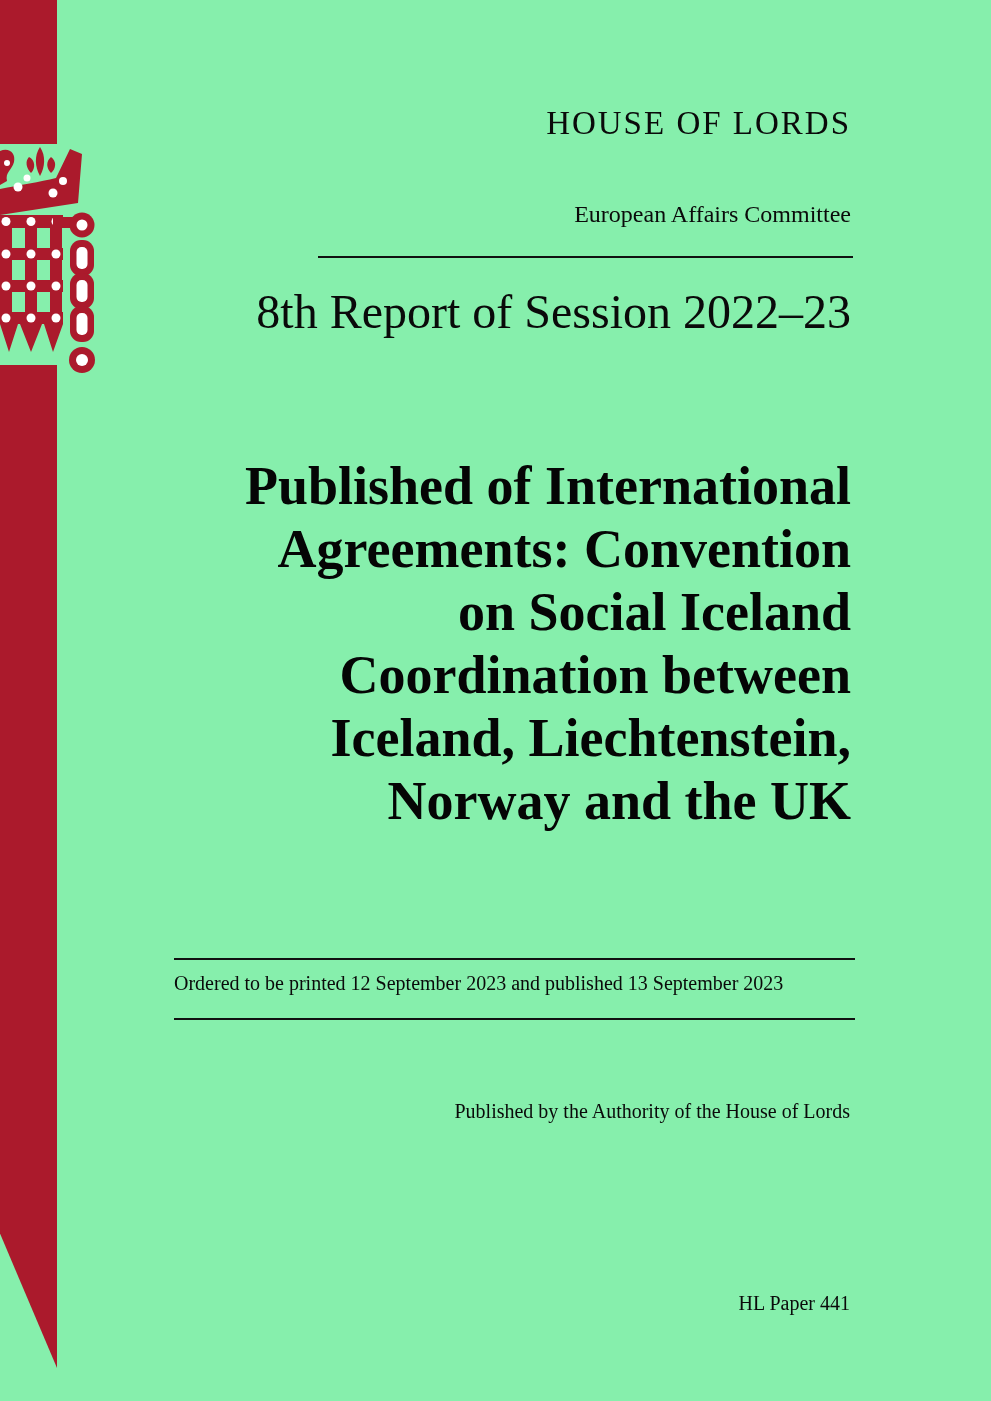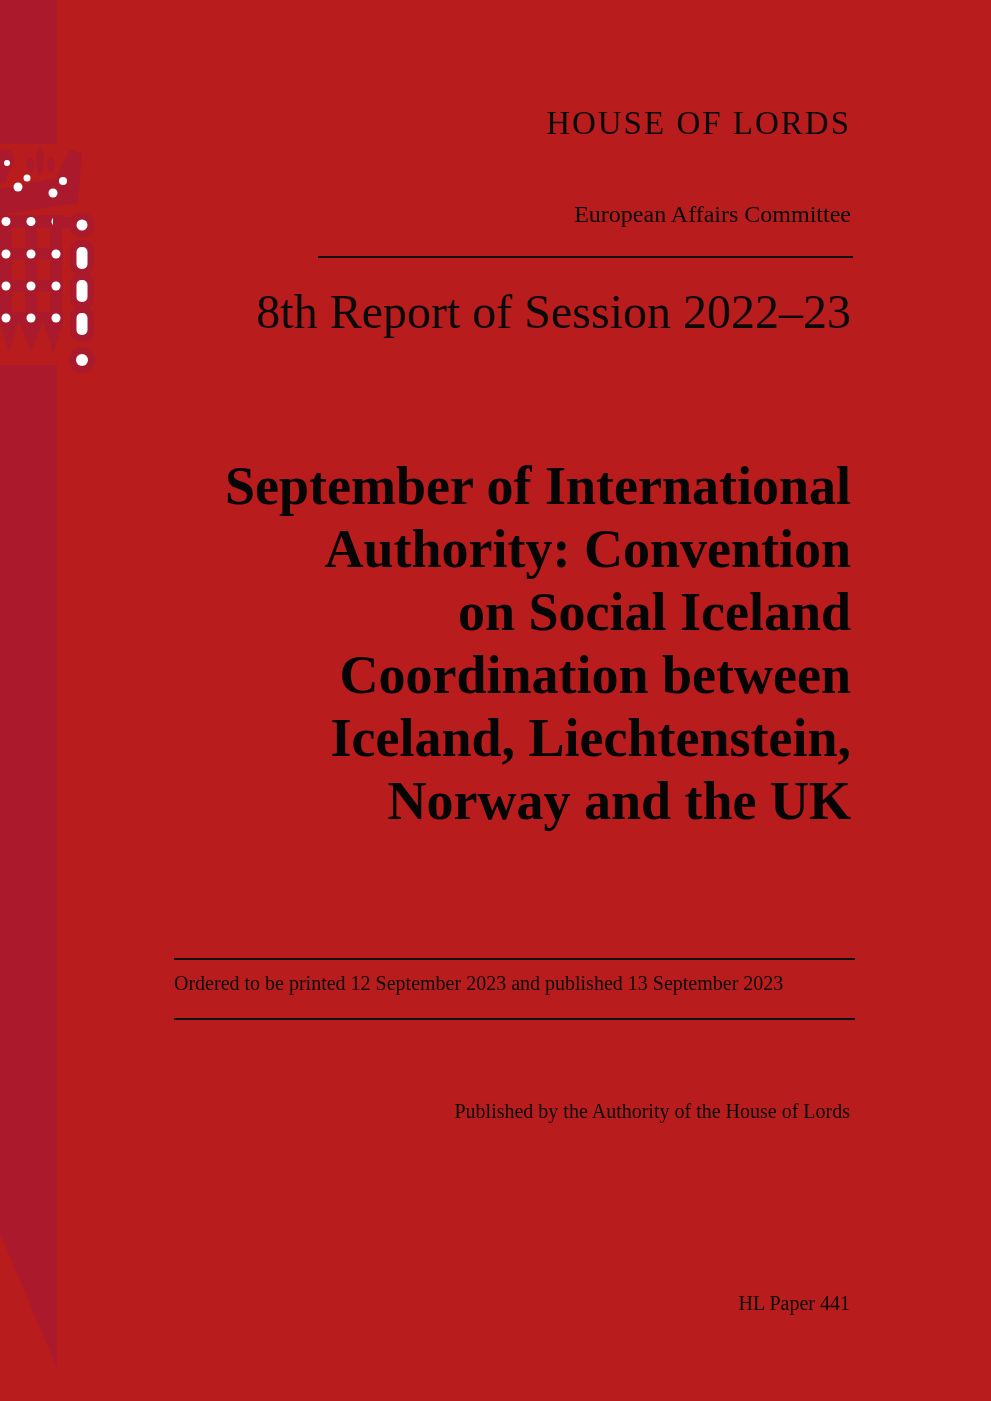--- a/index.html
+++ b/index.html
@@ -1,20 +1,20 @@
 <!DOCTYPE html>
 <html><head>
 <meta charset="utf-8">
 <style>
   html, body { margin: 0; padding: 0; background: #ffffff; }
   #page {
     position: relative;
     width: 991px;
     height: 1401px;
-    background: #b91c1c;
+    background: #86efac;
     font-family: "Liberation Serif", "DejaVu Serif", serif;
     color: #0a0a0a;
     overflow: hidden;
   }
   .abs { position: absolute; }
 
   
   #ribbon-top {
     left: 0; top: 0; width: 57px; height: 144px;
     background: var(--accent);
@@ -135,22 +135,22 @@
 
   <div id="institution" class="abs">HOUSE OF LORDS</div>
 
   <div id="committee" class="abs">European Affairs Committee</div>
 
   <div id="header-rule" class="abs"></div>
 
   <div id="report-line" class="abs">8th Report of Session 2022–23</div>
 
   <div id="title-block" class="abs">
-    <div>September of International</div>
-    <div>Authority: Convention</div>
+    <div>Published of International</div>
+    <div>Agreements: Convention</div>
     <div>on Social Iceland</div>
     <div>Coordination between</div>
     <div>Iceland, Liechtenstein,</div>
     <div>Norway and the UK</div>
   </div>
 
   <div id="imprint-rule-top" class="abs"></div>
   <div id="ordered-line" class="abs">Ordered to be printed 12 September 2023 and published 13 September 2023</div>
   <div id="imprint-rule-bottom" class="abs"></div>
 

